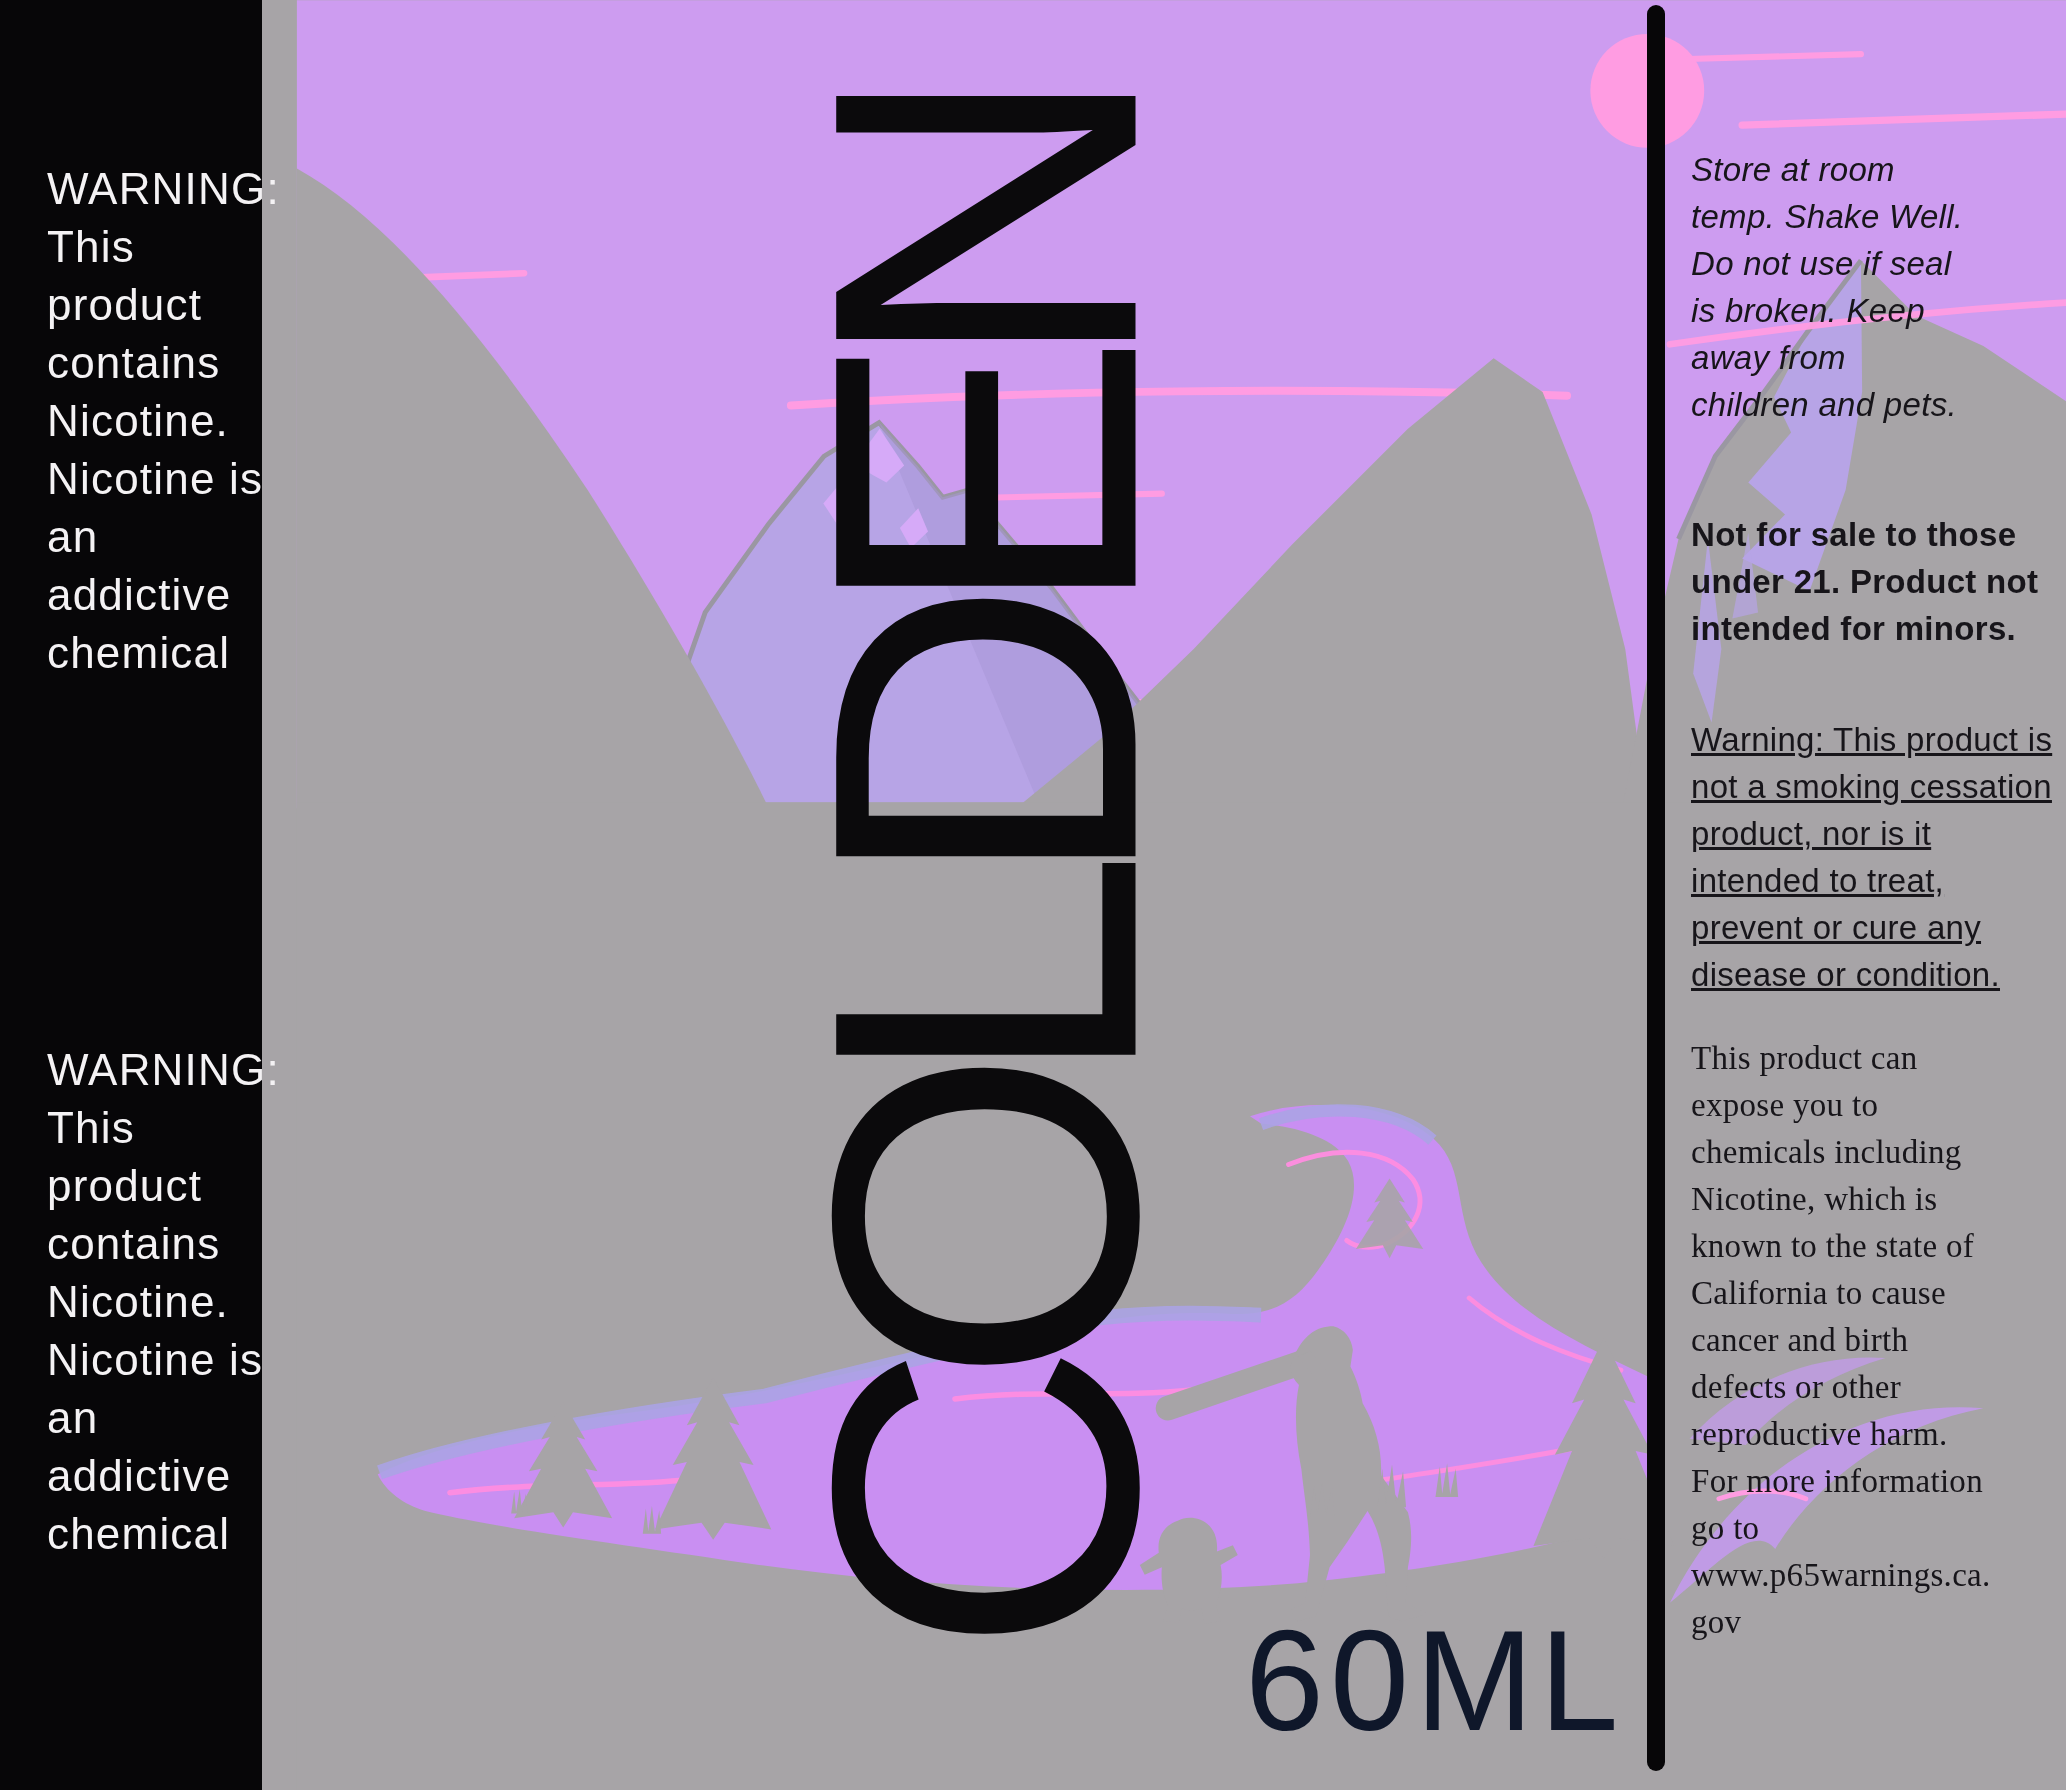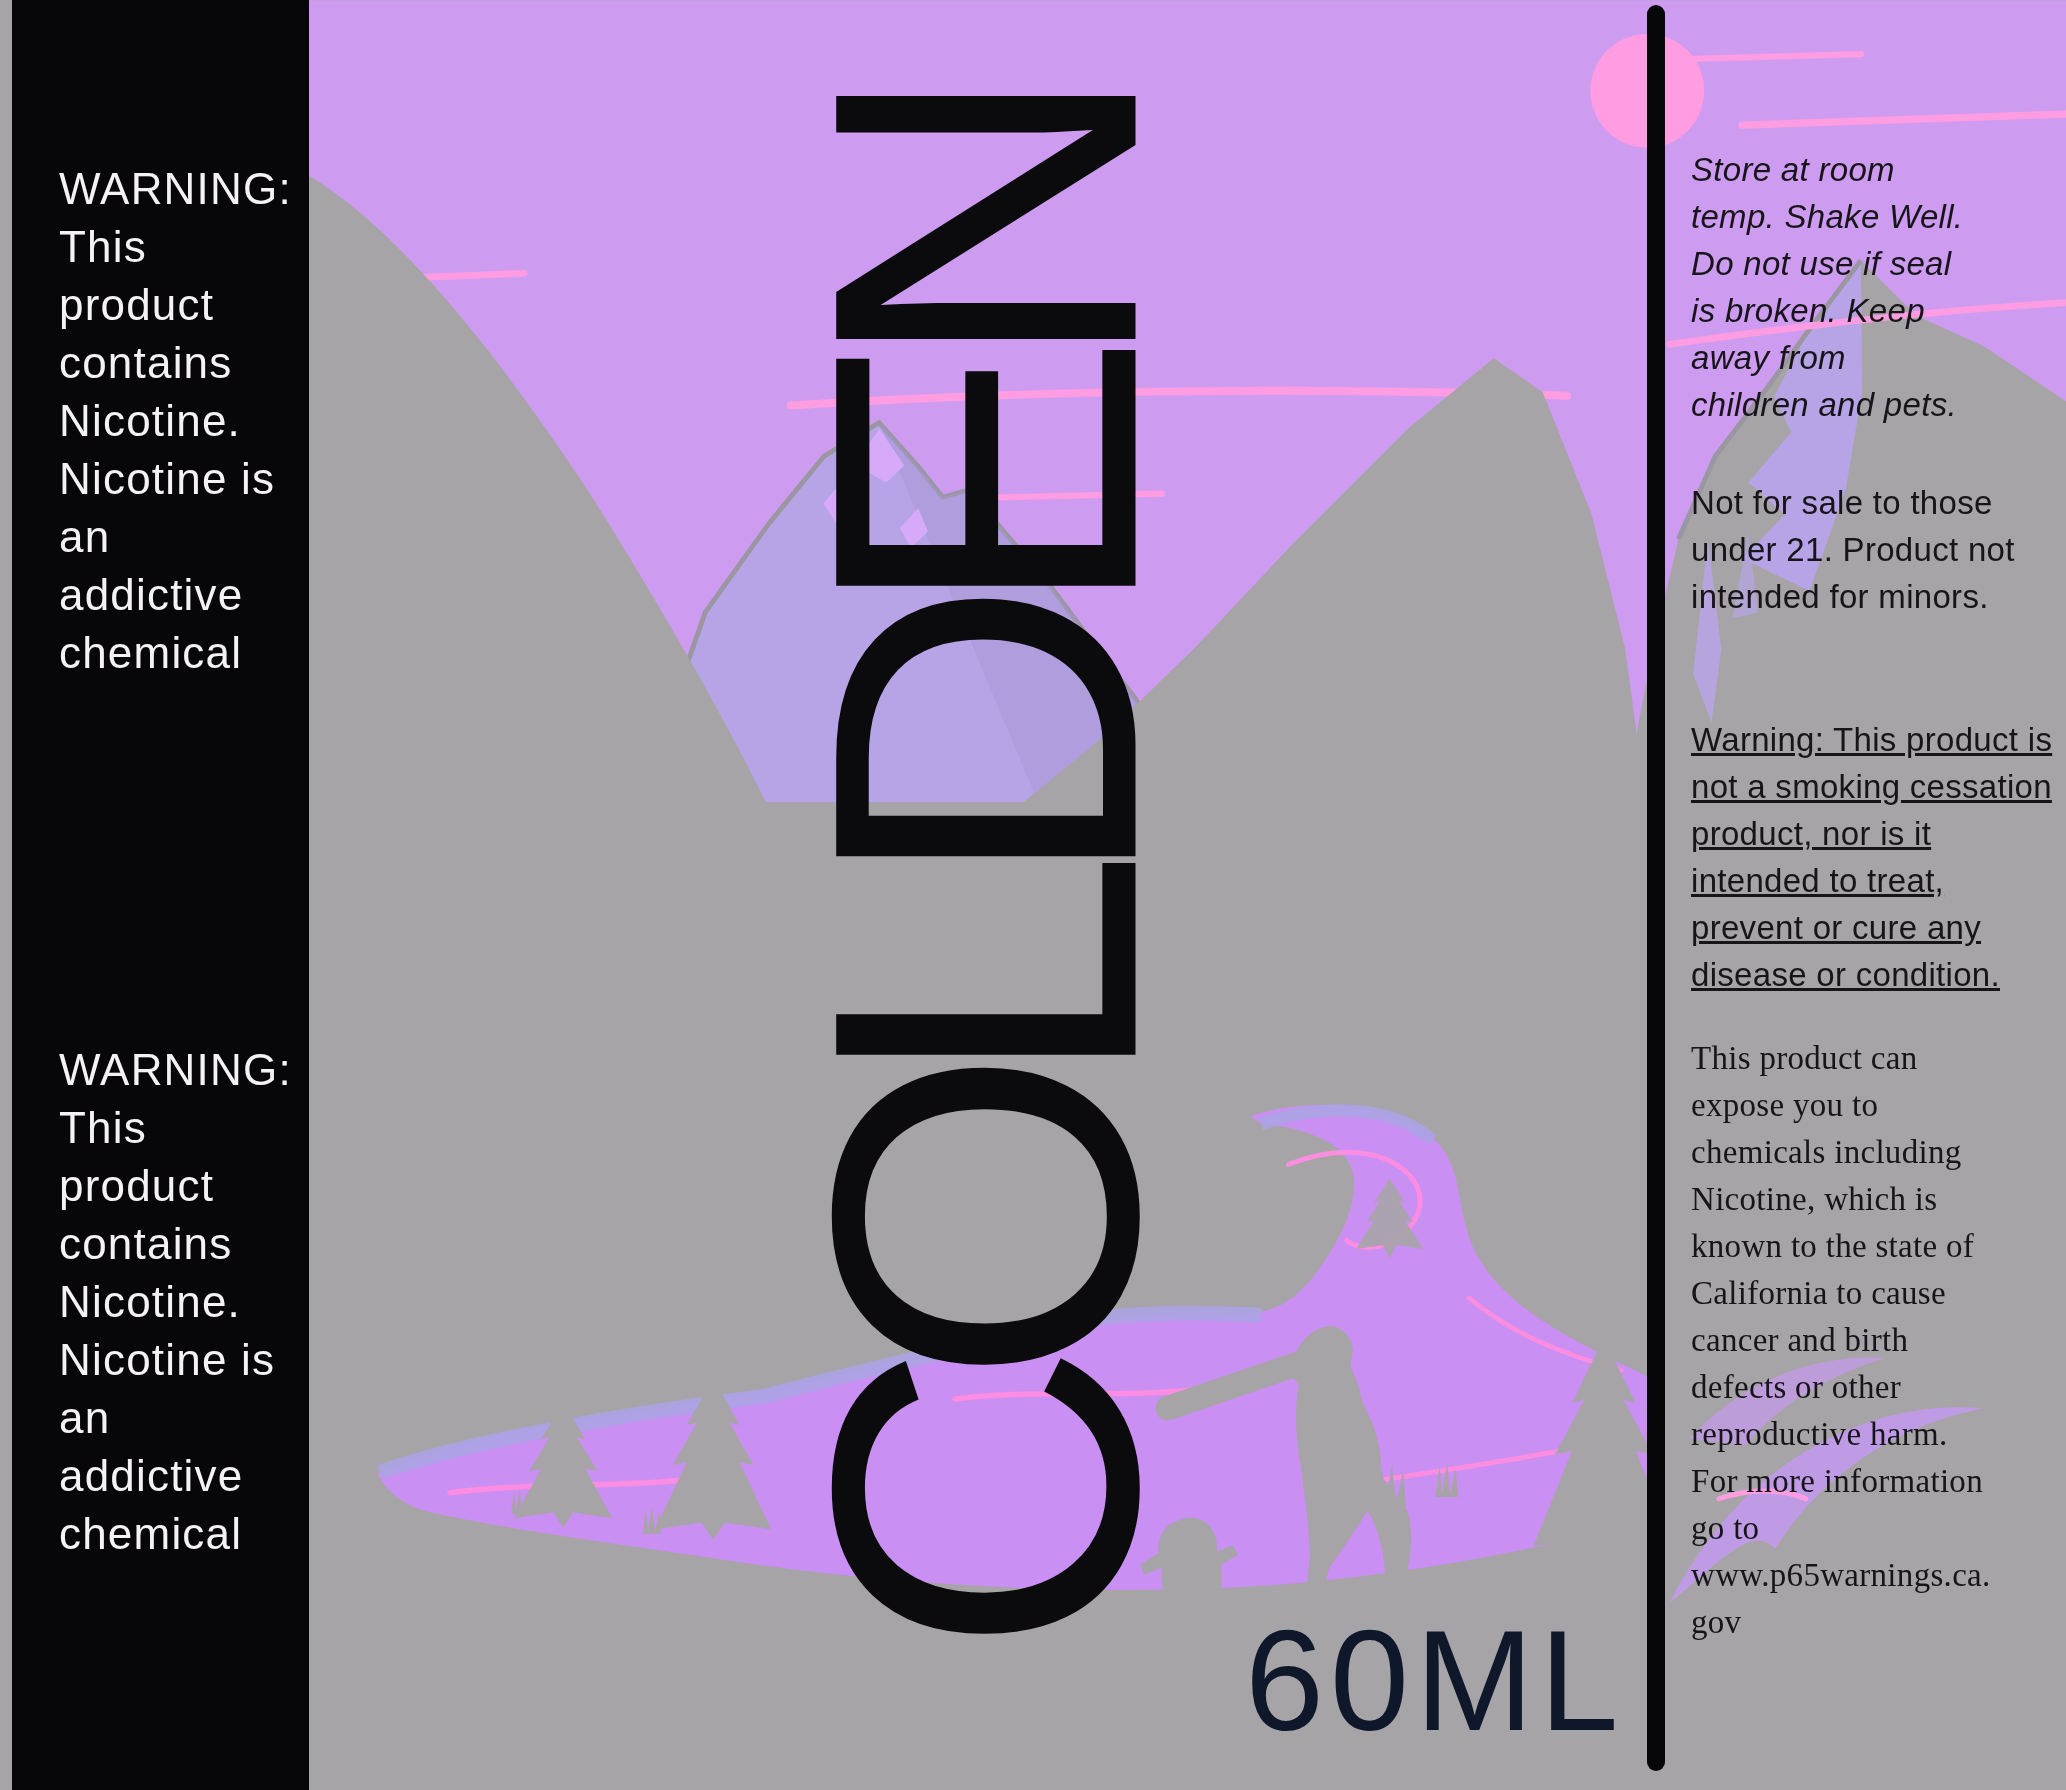--- a/index.html
+++ b/index.html
@@ -3,21 +3,21 @@
 <meta charset="utf-8">
 <style>
   html,body{margin:0;padding:0;background:#555;}
   .label{
     position:relative;width:2066px;height:1791px;overflow:hidden;
     background:#a7a4a7;font-family:"Liberation Sans",sans-serif;
   }
   .scene{position:absolute;left:0;top:0;width:2066px;height:1791px;}
   
   .sidebar{
-    position:absolute;left:12px;top:0;width:297px;height:1791px;
+    position:absolute;left:0;top:0;width:262px;height:1791px;
     background:#070608;z-index:5;
   }
   .warning-block{
     position:absolute;left:47px;width:240px;
     color:#f4f2f4;font-size:44px;line-height:58px;font-weight:300;
     letter-spacing:1.2px;white-space:nowrap;
   }
   .warning-block.first{top:160px;}
   .warning-block.second{top:1041px;}
   
@@ -43,21 +43,21 @@
   .divider{
     position:absolute;left:1647px;top:4.9px;width:18.4px;height:1766px;
     background:#070608;border-radius:9.8px;z-index:6;
   }
   
   .info-col{position:absolute;left:1691px;top:0;width:361px;z-index:7;}
   .info-para{
     position:absolute;left:0;color:#17151a;font-size:33px;line-height:47px;
     font-weight:400;letter-spacing:0.3px;white-space:nowrap;
   }
-  .p0{top:146px;font-style:italic;} .p1{top:479px;} .p2{top:716px;text-decoration:underline;} .p3{top:1035px;font-family:Liberation Serif, serif;}
+  .p0{top:146px;font-style:italic;} .p1{top:511px;font-weight:bold;} .p2{top:716px;text-decoration:underline;} .p3{top:1035px;font-family:Liberation Serif, serif;}
 </style>
 </head>
 <body>
 
 <div class="label">
 
   <svg class="scene" viewBox="0 0 3375 2925" xmlns="http://www.w3.org/2000/svg">
 
     <rect x="485" y="0" width="2890" height="1320" fill="#cd9cf0"></rect>
 

